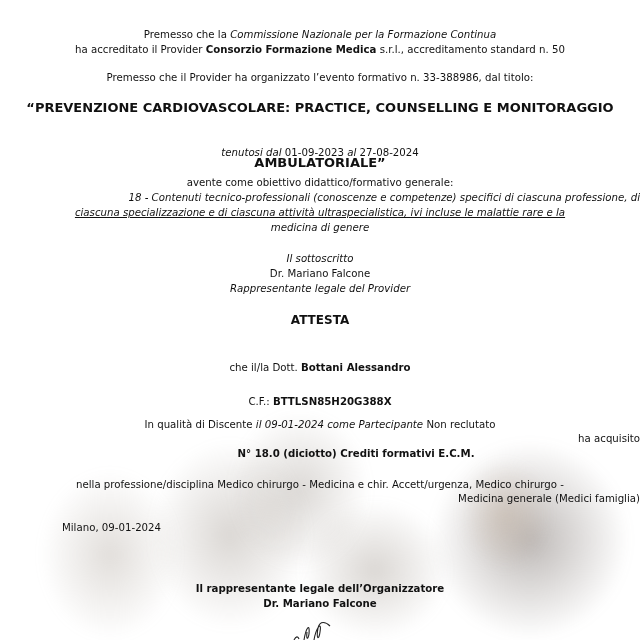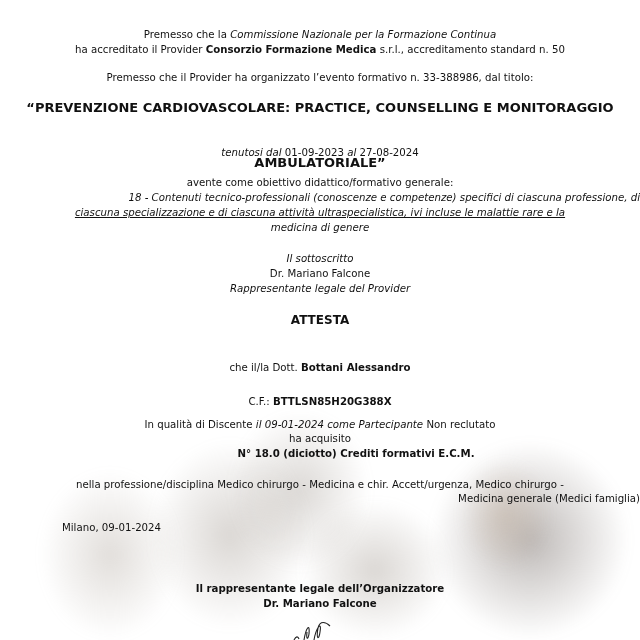--- a/index.html
+++ b/index.html
@@ -65,21 +65,21 @@
     <div class="line" style="top:361px;">
       <span>che il/la Dott.  </span><span class="b">Bottani Alessandro</span>
     </div>
     <div class="line" style="top:375px;margin-top:20px;">
       <span>C.F.: </span><span class="b">BTTLSN85H20G388X</span>
     </div>
 
     <div class="line" style="top:418px;">
       <span>In qualità di Discente </span><span class="it">il 09-01-2024 come Partecipante</span><span> Non reclutato</span>
     </div>
-    <div class="line" style="top:432px;">ha acquisito</div>
+    <div class="line" style="top:432px;text-align:right;">ha acquisito</div>
     <div class="line b" style="top:447px;padding-left:36px;">N° 18.0 (diciotto) Crediti formativi E.C.M.</div>
 
     <div class="line" style="top:478px;">nella professione/disciplina Medico chirurgo - Medicina e chir. Accett/urgenza, Medico chirurgo -</div>
     <div class="line" style="top:492px;text-align:right;">Medicina generale (Medici famiglia)</div>
 
     <div class="line left" style="top:521px;">Milano, 09-01-2024</div>
 
     <div class="line b" style="top:582px;">Il rappresentante legale dell’Organizzatore</div>
     <div class="line b" style="top:597px;">Dr. Mariano Falcone</div>
   </div>

